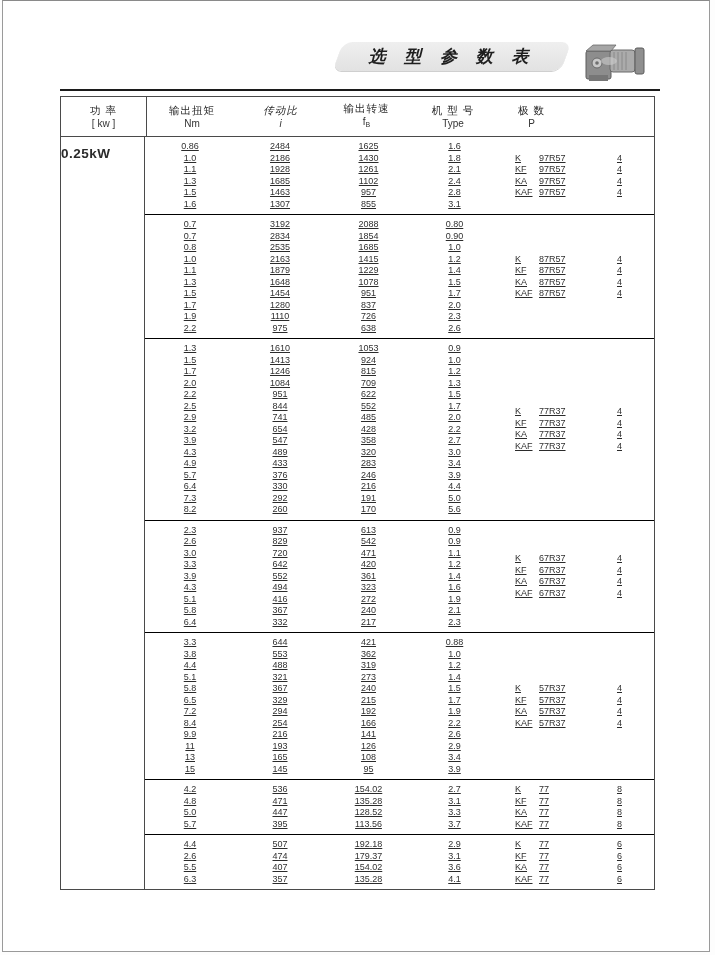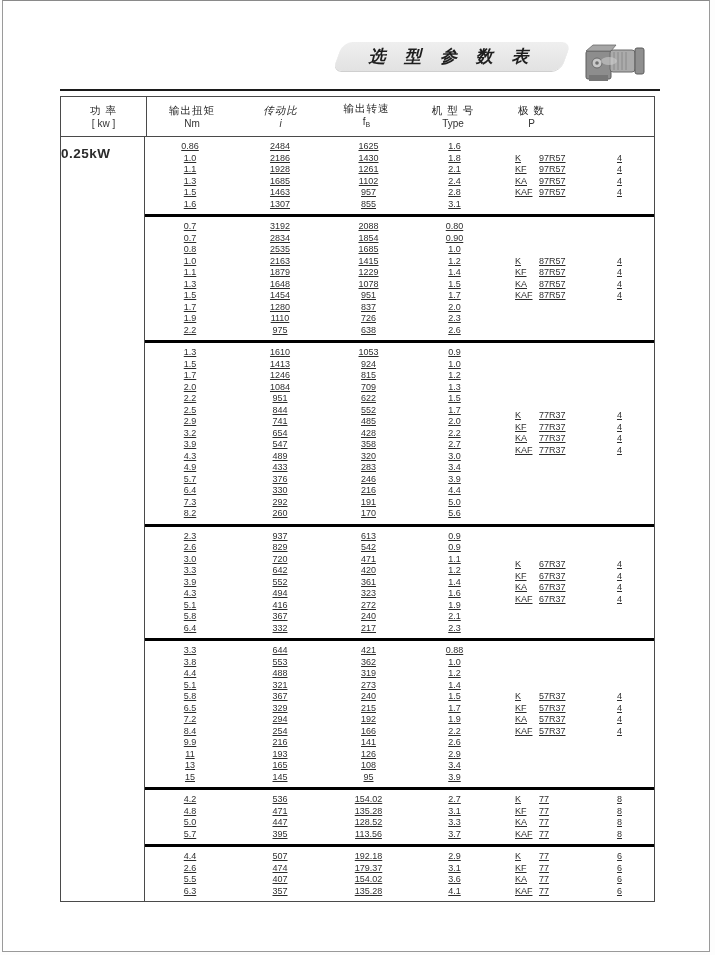--- a/index.html
+++ b/index.html
@@ -47,21 +47,21 @@
   .h-type{width:88px;}
   .h-poles{width:69px;}
   sub.fsub{font-size:7px;vertical-align:-2px;}
 
   .tbody{display:flex;}
   .power-col{width:86px;border-right:1px solid #4a4a4a;box-sizing:border-box;
              display:flex;flex-direction:column;align-items:flex-start;}
   .power-value{margin-top:9px;font-weight:bold;font-size:13.5px;letter-spacing:.5px;}
 
   .blocks{width:509px;display:flex;flex-direction:column;text-decoration:underline;}
-  .block{display:flex;padding:4px 0;border-top:3px solid #000000;}
+  .block{display:flex;padding:4px 0;border-top:1px solid #000000;}
   .block:first-child{border-top:none;}
   .col{display:flex;flex-direction:column;}
   .col-rn{width:90px;}
   .col-nm{width:90px;justify-content:space-between;}
   .col-i{width:87px;}
   .col-fb{width:85px;}
   .cell{height:11.5px;line-height:11.5px;font-size:9px;text-align:center;color:#303030;}
   .typezone{flex:1;display:flex;flex-direction:column;justify-content:center;}
   .typerow{display:flex;height:11.5px;line-height:11.5px;font-size:9px;color:#303030;}
   .twrap{width:88px;padding-left:18px;box-sizing:border-box;display:flex;}

